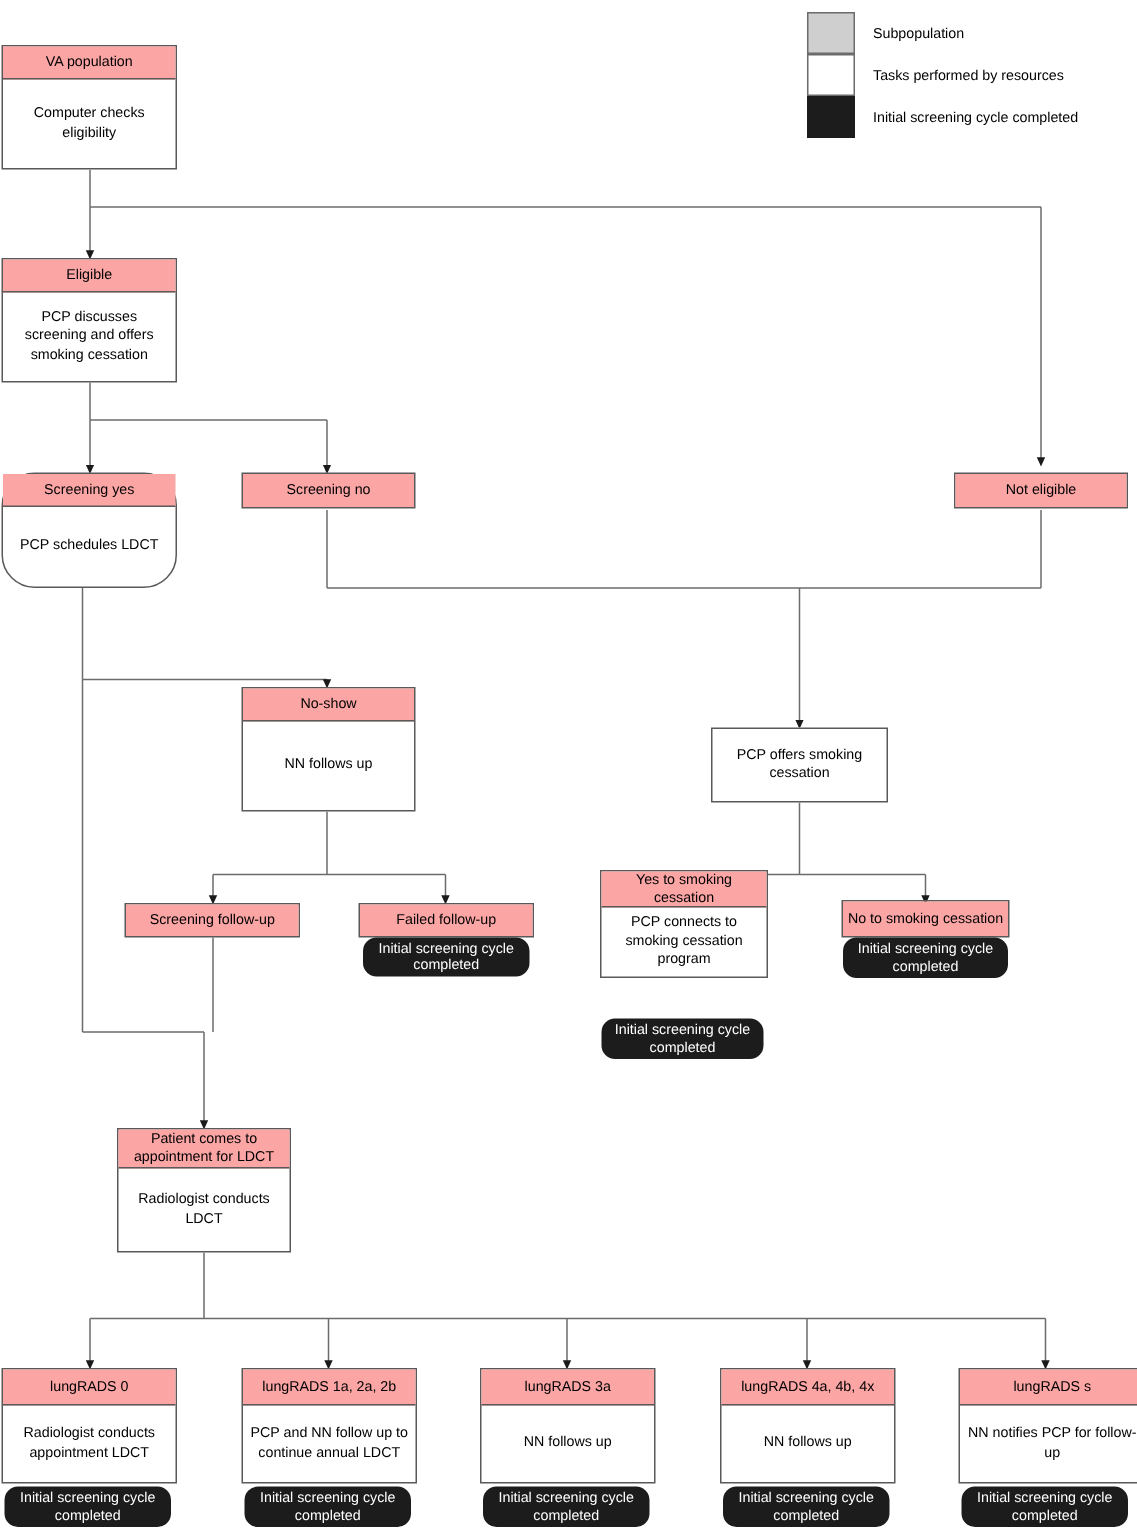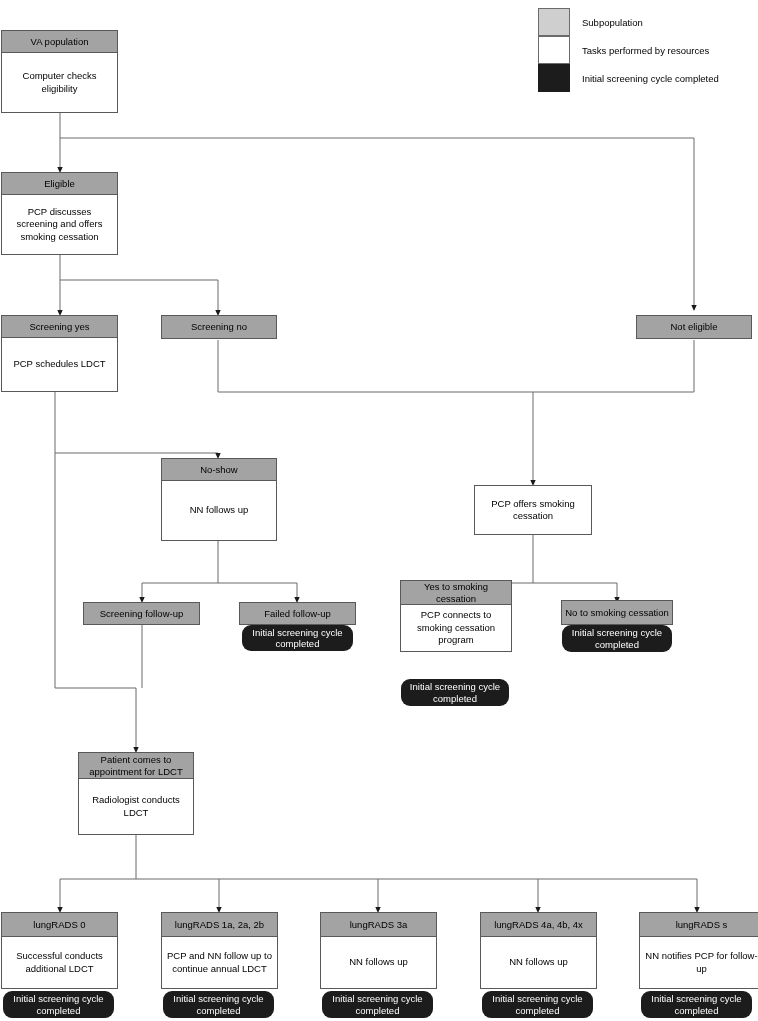--- a/index.html
+++ b/index.html
@@ -25,21 +25,21 @@
   .node {
     position: absolute;
     box-sizing: border-box;
     border: 1px solid #595959;
     background: #ffffff;
     display: flex;
     flex-direction: column;
   }
   .node .hdr {
     box-sizing: border-box;
-    background: #a3a3a3;
+    background: #fca5a5;
     border-bottom: 1px solid #595959;
     color: #000;
     font-size: 9.5px;
     line-height: 11.5px;
     text-align: center;
     display: flex;
     align-items: center;
     justify-content: center;
     padding: 2px 3px;
     flex: none;
@@ -180,21 +180,21 @@
   <div class="node" style="left:1px; top:30px; width:117px; height:83px;">
     <div class="hdr" style="height:22px;">VA population</div>
     <div class="body">Computer checks eligibility</div>
   </div>
 
   <div class="node" style="left:1px; top:172px; width:117px; height:83px;">
     <div class="hdr" style="height:22px;">Eligible</div>
     <div class="body">PCP discusses screening and offers smoking cessation</div>
   </div>
 
-  <div class="node" style="left:1px; top:315px; width:117px; height:77px;">
+  <div class="node" style="left:1px; top:315px; width:117px; height:77px;border-radius:22px;">
     <div class="hdr" style="height:22px;">Screening yes</div>
     <div class="body">PCP schedules LDCT</div>
   </div>
 
   <div class="node hdr-only" style="left:161px; top:315px; width:116px; height:24px;">
     <div class="hdr">Screening no</div>
   </div>
 
   <div class="node hdr-only" style="left:636px; top:315px; width:116px; height:24px;">
     <div class="hdr">Not eligible</div>
@@ -229,21 +229,21 @@
   </div>
   <div class="pill" style="left:562px; top:625px; width:110px; height:27px;">Initial screening cycle completed</div>
 
   <div class="node" style="left:78px; top:752px; width:116px; height:83px;">
     <div class="hdr" style="height:26px;">Patient comes to appointment for LDCT</div>
     <div class="body">Radiologist conducts LDCT</div>
   </div>
 
   <div class="node" style="left:1px; top:912px; width:117px; height:77px;">
     <div class="hdr" style="height:24px;">lungRADS 0</div>
-    <div class="body">Successful conducts additional LDCT</div>
+    <div class="body">Radiologist conducts appointment LDCT</div>
   </div>
   <div class="pill" style="left:3px; top:991px; width:111px; height:27px;">Initial screening cycle completed</div>
 
   <div class="node" style="left:161px; top:912px; width:117px; height:77px;">
     <div class="hdr" style="height:24px;">lungRADS 1a, 2a, 2b</div>
     <div class="body">PCP and NN follow up to continue annual LDCT</div>
   </div>
   <div class="pill" style="left:163px; top:991px; width:111px; height:27px;">Initial screening cycle completed</div>
 
   <div class="node" style="left:320px; top:912px; width:117px; height:77px;">

